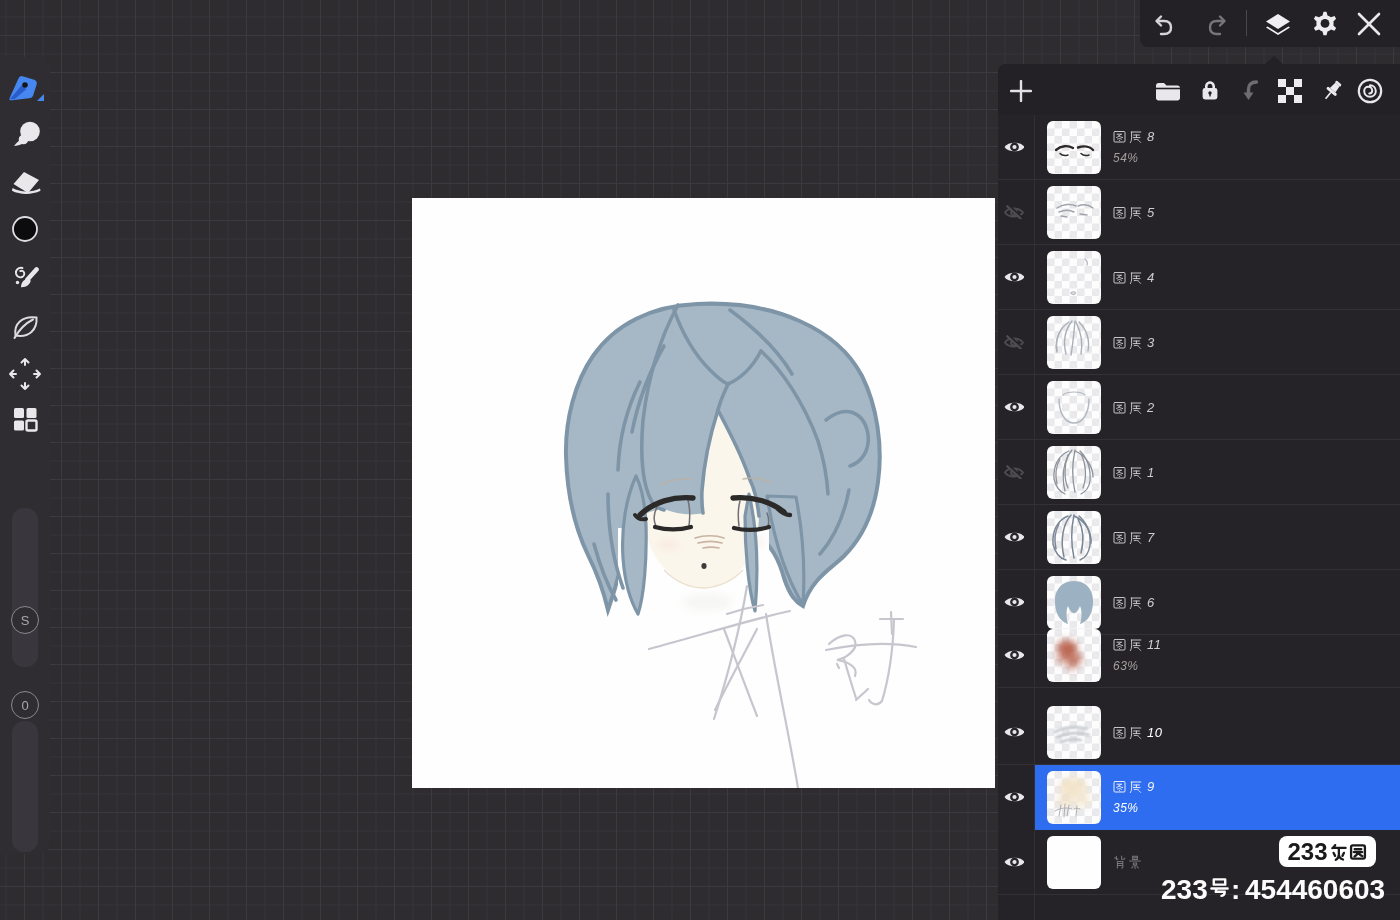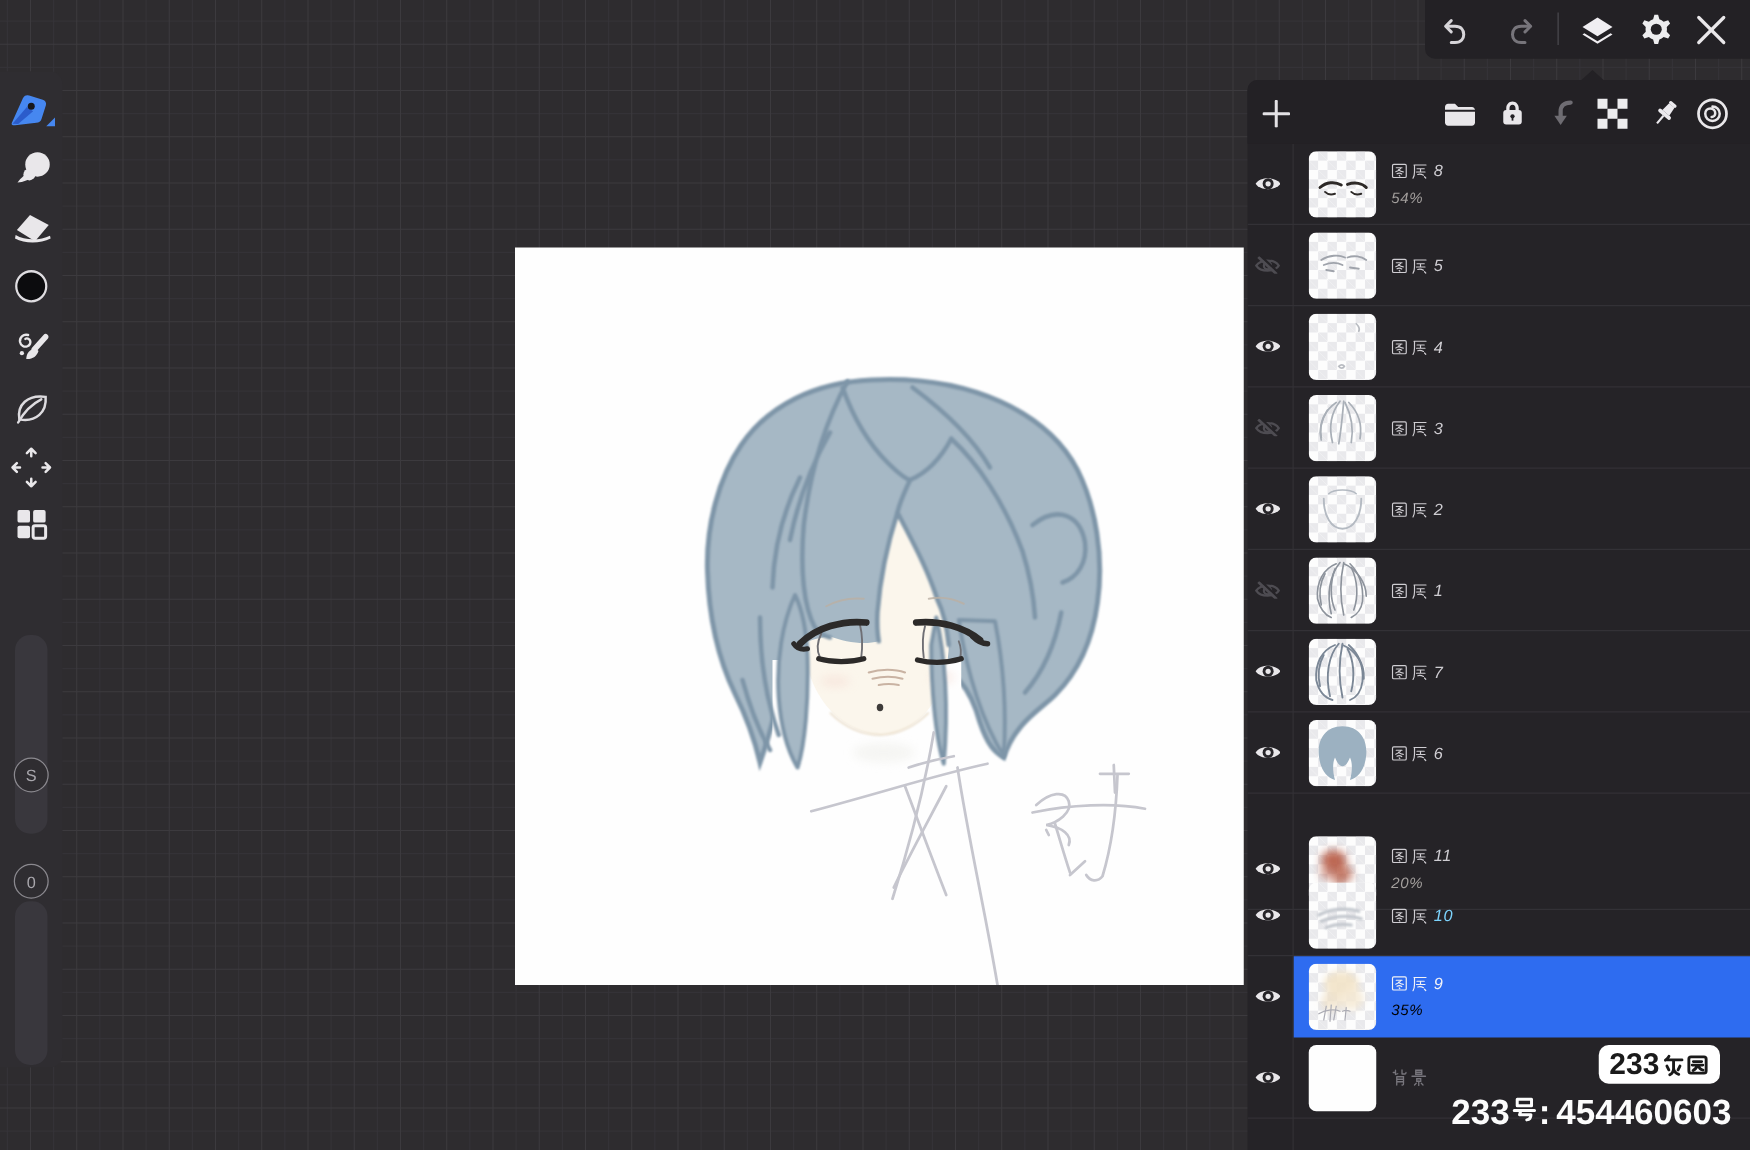--- a/index.html
+++ b/index.html
@@ -547,21 +547,21 @@
                 <path d="M4 4.2 L8.6 4.2 M7.8 4.4 C6.5 6.2 5 7 3.6 7.4 M5.8 5.8 C7 6.8 8.6 7.4 9.6 7.5 M4.6 9 C5.8 8.4 7.2 8.4 8.4 9.2 M6.4 10.4 L6.9 10.9"></path>
               </g>
               <g transform="translate(16,0) scale(1.0)" stroke="#cfcdd2" stroke-width="0.95" fill="none" stroke-linecap="round">
                 <path d="M2.2 2 L11.8 2 M2.6 2 L2.6 7.5 C2.6 9.8 2.2 11.2 1.4 12.6"></path>
                 <path d="M4.6 5 L10.4 5 M4.2 7.6 L11 7.6 M7.4 5 L7.4 7.6 M5.2 9.6 C6.6 9.2 8.4 9.4 9.8 10.2 M10.6 11.4 L11.6 12.4"></path>
               </g>
             </svg>
             <span class="ldig" style="color:#cfcdd2">6</span>
           </div>
         </div>
-        <div class="lrow" style="top:548px;text-align:center;">
+        <div class="lrow" style="top:508px;text-align:center;">
           <div class="eyebox"><svg width="20" height="14" viewBox="0 0 20 14" style="">
               <g transform="translate(0,0) scale(1)">
                 <path d="M0.5 7 C4.2 1.2 16.8 1.2 20.5 7 C16.8 12.8 4.2 12.8 0.5 7 Z" fill="#e9e7ea"></path>
                 <circle cx="10.5" cy="7" r="4.4" fill="#272529"></circle>
                 <circle cx="10.5" cy="7" r="2.1" fill="#e9e7ea"></circle>
               </g>
             </svg></div>
           <div class="thumb" style="background-color:#fdfdfd;background-image:linear-gradient(45deg,#e9e9ec 25%,transparent 25%,transparent 75%,#e9e9ec 75%),linear-gradient(45deg,#e9e9ec 25%,transparent 25%,transparent 75%,#e9e9ec 75%);background-size:15px 15px;background-position:0 0,7.5px 7.5px;"><svg width="54" height="53" viewBox="0 0 54 53">
               <defs>
                 <filter id="bl11" x="-40%" y="-40%" width="180%" height="180%">
@@ -581,21 +581,21 @@
                 <rect x="1" y="1.5" width="11" height="10.5" rx="1"></rect>
                 <path d="M4 4.2 L8.6 4.2 M7.8 4.4 C6.5 6.2 5 7 3.6 7.4 M5.8 5.8 C7 6.8 8.6 7.4 9.6 7.5 M4.6 9 C5.8 8.4 7.2 8.4 8.4 9.2 M6.4 10.4 L6.9 10.9"></path>
               </g>
               <g transform="translate(16,0) scale(1.0)" stroke="#cfcdd2" stroke-width="0.95" fill="none" stroke-linecap="round">
                 <path d="M2.2 2 L11.8 2 M2.6 2 L2.6 7.5 C2.6 9.8 2.2 11.2 1.4 12.6"></path>
                 <path d="M4.6 5 L10.4 5 M4.2 7.6 L11 7.6 M7.4 5 L7.4 7.6 M5.2 9.6 C6.6 9.2 8.4 9.4 9.8 10.2 M10.6 11.4 L11.6 12.4"></path>
               </g>
             </svg>
             <span class="ldig" style="color:#cfcdd2">11</span>
           </div>
-          <div class="lpct" style="color:#a39f9d">20%</div>
+          <div class="lpct" style="color:#a39f9d">63%</div>
         </div>
         <div class="lrow" style="top:585px;">
           <div class="eyebox"><svg width="20" height="14" viewBox="0 0 20 14" style="">
               <g transform="translate(0,0) scale(1)">
                 <path d="M0.5 7 C4.2 1.2 16.8 1.2 20.5 7 C16.8 12.8 4.2 12.8 0.5 7 Z" fill="#e9e7ea"></path>
                 <circle cx="10.5" cy="7" r="4.4" fill="#272529"></circle>
                 <circle cx="10.5" cy="7" r="2.1" fill="#e9e7ea"></circle>
               </g>
             </svg></div>
           <div class="thumb" style="background-color:#fdfdfd;background-image:linear-gradient(45deg,#e9e9ec 25%,transparent 25%,transparent 75%,#e9e9ec 75%),linear-gradient(45deg,#e9e9ec 25%,transparent 25%,transparent 75%,#e9e9ec 75%);background-size:15px 15px;background-position:0 0,7.5px 7.5px;"><svg width="54" height="53" viewBox="0 0 54 53">
@@ -614,21 +614,21 @@
             <svg width="32" height="14" viewBox="0 0 32 14" style="">
               <g transform="translate(0,0) scale(1.0)" stroke="#cfcdd2" stroke-width="0.95" fill="none" stroke-linecap="round">
                 <rect x="1" y="1.5" width="11" height="10.5" rx="1"></rect>
                 <path d="M4 4.2 L8.6 4.2 M7.8 4.4 C6.5 6.2 5 7 3.6 7.4 M5.8 5.8 C7 6.8 8.6 7.4 9.6 7.5 M4.6 9 C5.8 8.4 7.2 8.4 8.4 9.2 M6.4 10.4 L6.9 10.9"></path>
               </g>
               <g transform="translate(16,0) scale(1.0)" stroke="#cfcdd2" stroke-width="0.95" fill="none" stroke-linecap="round">
                 <path d="M2.2 2 L11.8 2 M2.6 2 L2.6 7.5 C2.6 9.8 2.2 11.2 1.4 12.6"></path>
                 <path d="M4.6 5 L10.4 5 M4.2 7.6 L11 7.6 M7.4 5 L7.4 7.6 M5.2 9.6 C6.6 9.2 8.4 9.4 9.8 10.2 M10.6 11.4 L11.6 12.4"></path>
               </g>
             </svg>
-            <span class="ldig" style="color:#7dd3fc">10</span>
+            <span class="ldig" style="color:#ffffff">10</span>
           </div>
         </div>
         <div class="lrow selected" style="top:650px;">
           <div class="eyebox"><svg width="20" height="14" viewBox="0 0 20 14" style="">
               <g transform="translate(0,0) scale(1)">
                 <path d="M0.5 7 C4.2 1.2 16.8 1.2 20.5 7 C16.8 12.8 4.2 12.8 0.5 7 Z" fill="#e9e7ea"></path>
                 <circle cx="10.5" cy="7" r="4.4" fill="#252327"></circle>
                 <circle cx="10.5" cy="7" r="2.1" fill="#e9e7ea"></circle>
               </g>
             </svg></div>
@@ -655,21 +655,21 @@
                 <rect x="1" y="1.5" width="11" height="10.5" rx="1"></rect>
                 <path d="M4 4.2 L8.6 4.2 M7.8 4.4 C6.5 6.2 5 7 3.6 7.4 M5.8 5.8 C7 6.8 8.6 7.4 9.6 7.5 M4.6 9 C5.8 8.4 7.2 8.4 8.4 9.2 M6.4 10.4 L6.9 10.9"></path>
               </g>
               <g transform="translate(16,0) scale(1.0)" stroke="#f2f2f6" stroke-width="0.95" fill="none" stroke-linecap="round">
                 <path d="M2.2 2 L11.8 2 M2.6 2 L2.6 7.5 C2.6 9.8 2.2 11.2 1.4 12.6"></path>
                 <path d="M4.6 5 L10.4 5 M4.2 7.6 L11 7.6 M7.4 5 L7.4 7.6 M5.2 9.6 C6.6 9.2 8.4 9.4 9.8 10.2 M10.6 11.4 L11.6 12.4"></path>
               </g>
             </svg>
             <span class="ldig" style="color:#f2f2f6">9</span>
           </div>
-          <div class="lpct" style="color:#000000">35%</div>
+          <div class="lpct" style="color:#ffffff">35%</div>
         </div>
         <div class="lrow" style="top:715px;">
           <div class="eyebox"><svg width="20" height="14" viewBox="0 0 20 14" style="">
               <g transform="translate(0,0) scale(1)">
                 <path d="M0.5 7 C4.2 1.2 16.8 1.2 20.5 7 C16.8 12.8 4.2 12.8 0.5 7 Z" fill="#e9e7ea"></path>
                 <circle cx="10.5" cy="7" r="4.4" fill="#272529"></circle>
                 <circle cx="10.5" cy="7" r="2.1" fill="#e9e7ea"></circle>
               </g>
             </svg></div>
           <div class="thumb" style="background:#fefefe;"><svg width="54" height="53" viewBox="0 0 54 53"></svg></div>

